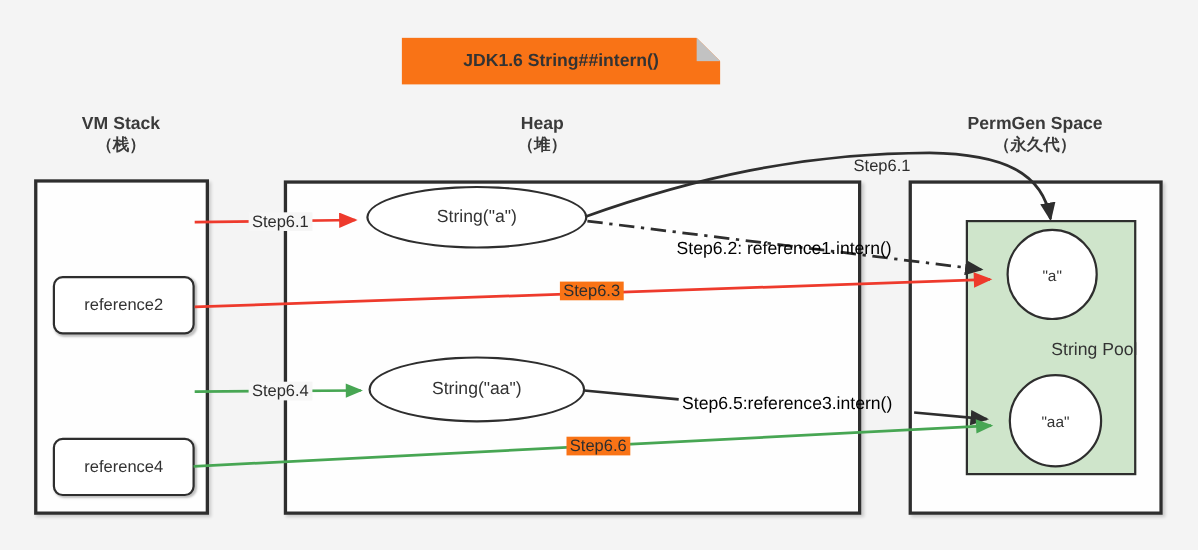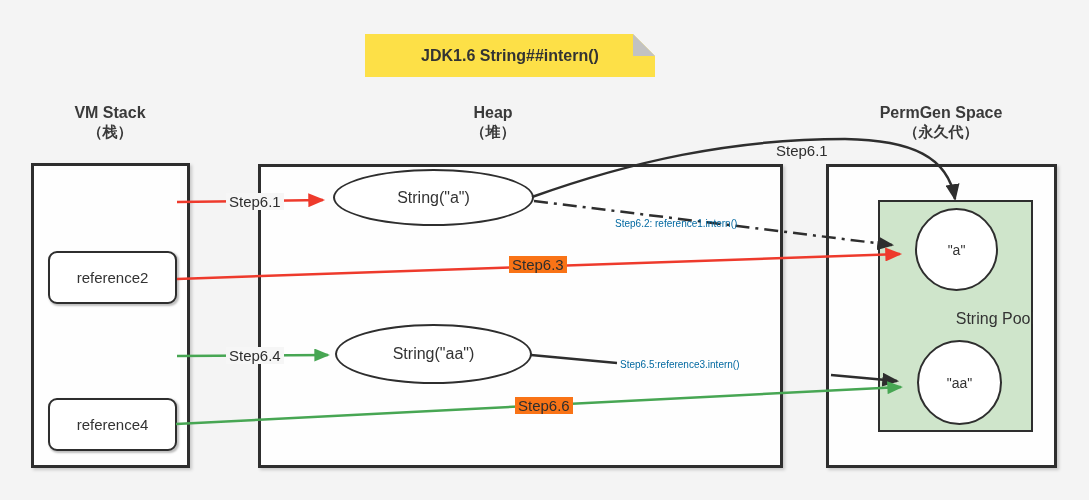--- a/index.html
+++ b/index.html
@@ -1,19 +1,19 @@
 <!DOCTYPE html>
 <html><head>
 <meta charset="utf-8">
 <style>
   html,body{margin:0;padding:0;background:#f4f4f4;font-family:"Liberation Sans",sans-serif;}
   .canvas{position:relative;width:1089px;height:500px;background:#f4f4f4;overflow:hidden;}
 
   
-  .note{position:absolute;left:365px;top:34px;width:290px;height:43px;background:#fde047;
+  .note{position:absolute;left:365px;top:34px;width:290px;height:43px;background:#f97316;
         clip-path:polygon(0 0,calc(100% - 22px) 0,100% 22px,100% 100%,0 100%);
         display:flex;align-items:center;justify-content:center;}
   .note-title{font-weight:bold;font-size:16px;color:#333;}
   .fold{position:absolute;left:633px;top:34px;width:22px;height:22px;background:#c2c2c2;
         clip-path:polygon(0 0,100% 100%,0 100%);}
 
   
   .col-header{position:absolute;text-align:center;color:#3a3a3a;}
   .col-title{font-weight:bold;font-size:16px;line-height:19px;}
   .col-sub{font-weight:bold;font-size:15px;line-height:19px;}
@@ -47,21 +47,21 @@
   .circ-a{left:915px;top:208px;width:79px;height:79px;font-size:14px;}
   .circ-aa{left:917px;top:340px;width:81px;height:81px;font-size:14px;}
 
   
   .overlay{position:absolute;left:0;top:0;width:1089px;height:500px;z-index:5;pointer-events:none;}
 
   
   .lbl{position:absolute;z-index:6;font-size:15px;color:#2e2e2e;white-space:nowrap;}
   .lbl-opaque{background:#f6f6f6;padding:0 3px;}
   .lbl-white{background:#f97316;padding:0 3px;}
-  .lbl-red{color:#0369a1;font-size:10px;}
+  .lbl-red{color:#000000;font-size:16px;}
   .l-step61-left{left:226px;top:193px;}
   .l-step61-top{left:776px;top:142px;}
   .l-step62{left:615px;top:218px;}
   .l-step63{left:509px;top:256px;}
   .l-step64{left:226px;top:347px;}
   .l-step65{left:620px;top:359px;}
   .l-step66{left:515px;top:397px;}
 
   .shape-layer{position:absolute;left:0;top:0;z-index:3;width:1089px;height:500px;}
   .box-layer{position:absolute;left:0;top:0;z-index:1;width:1089px;height:500px;}

